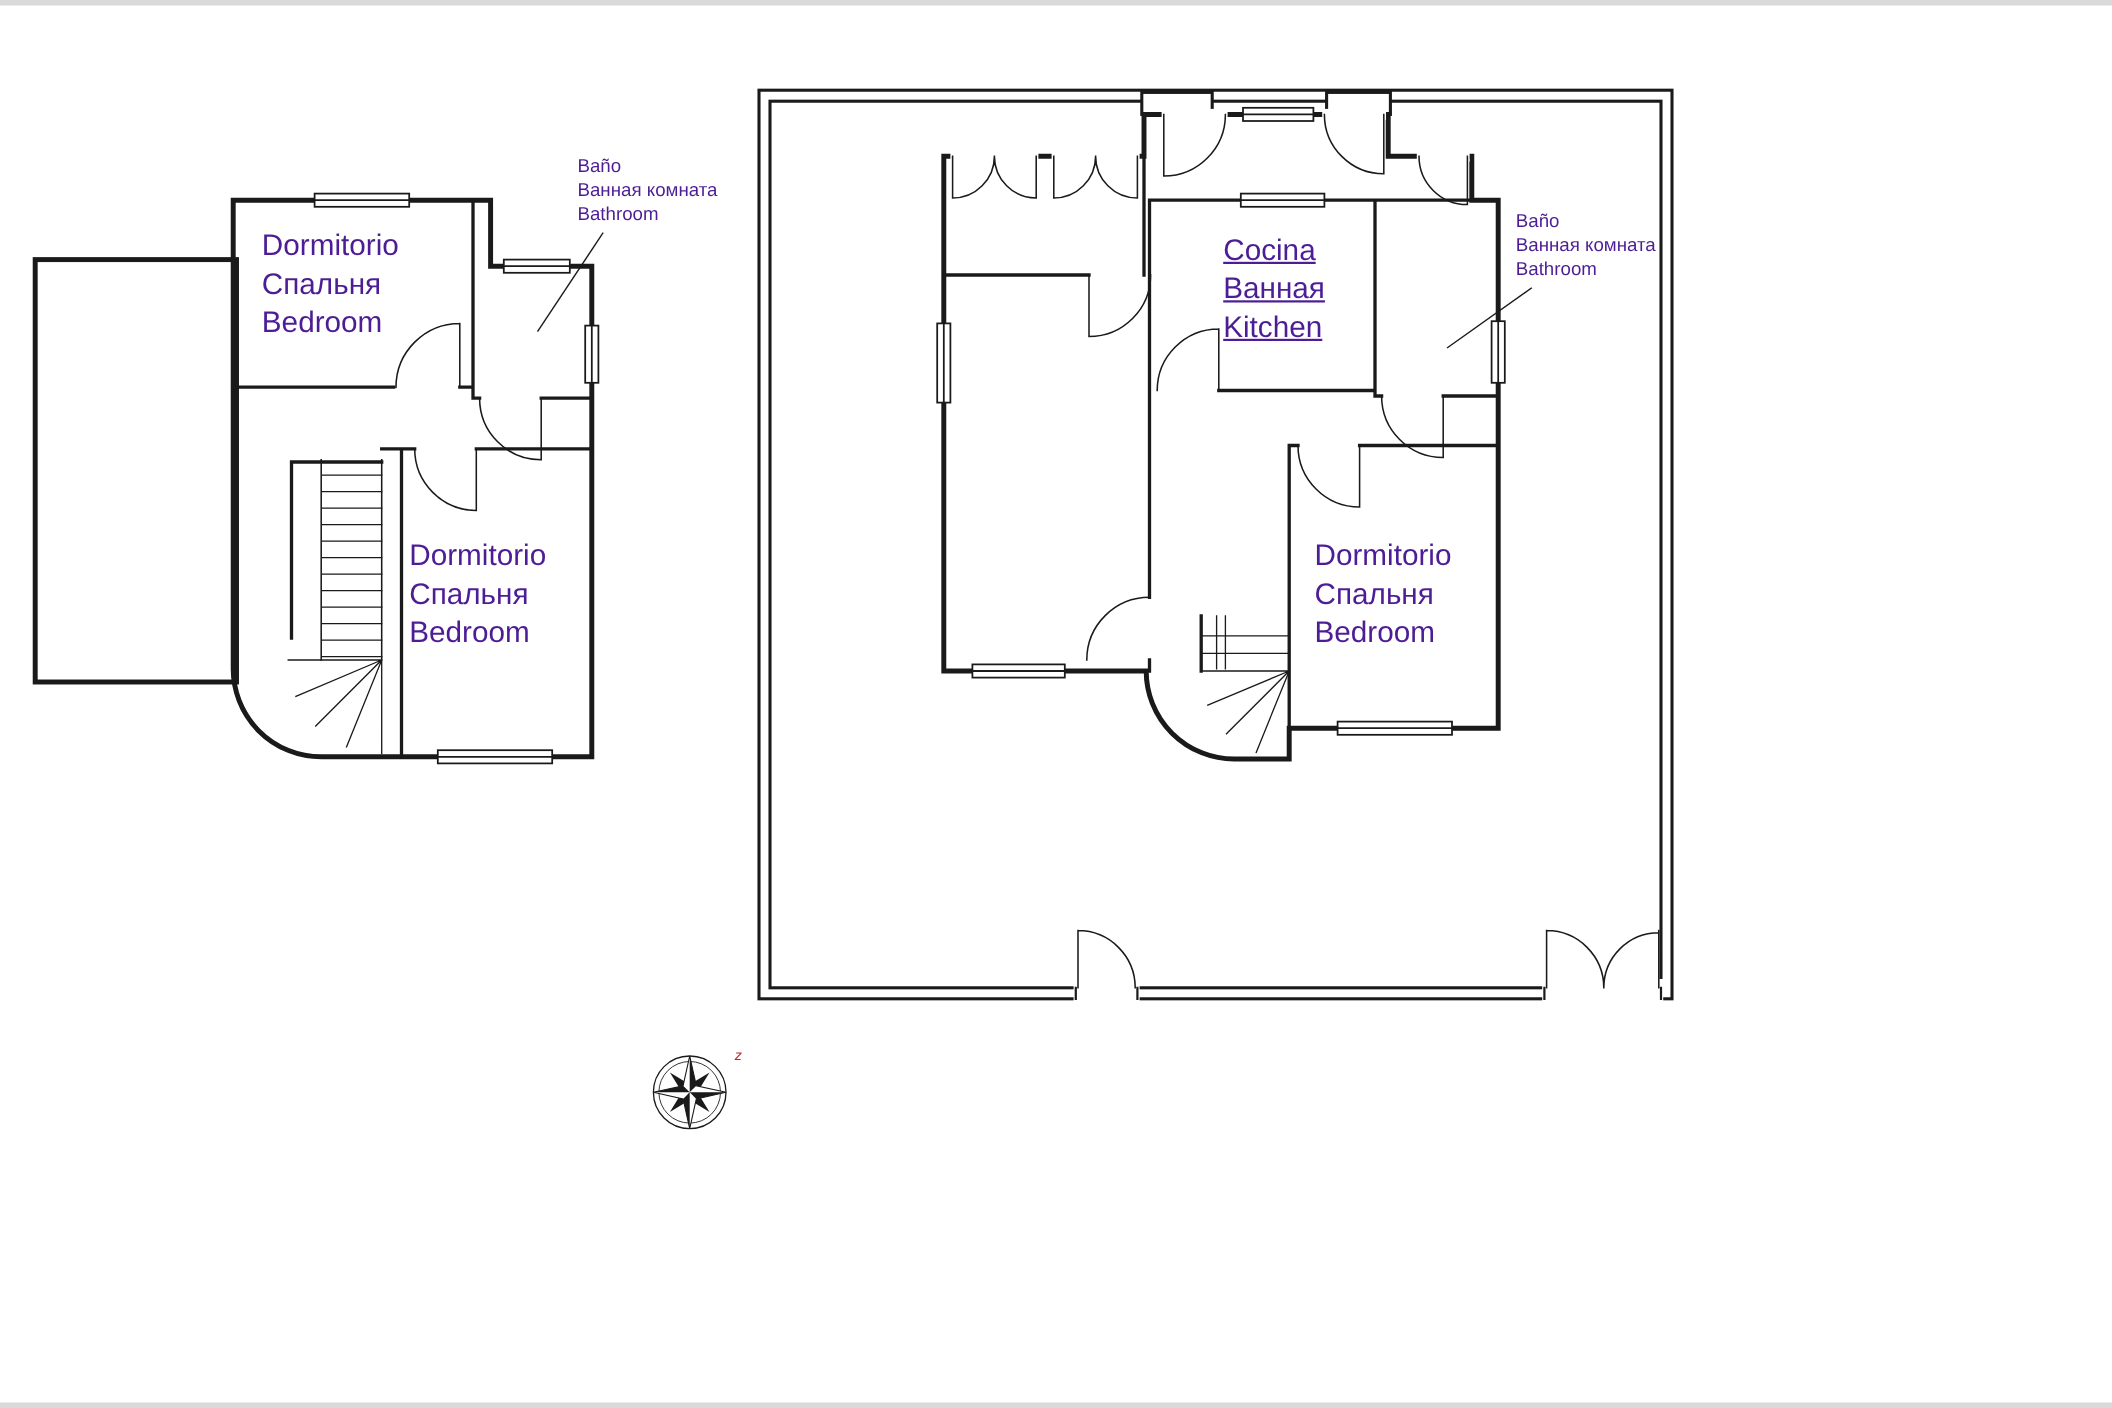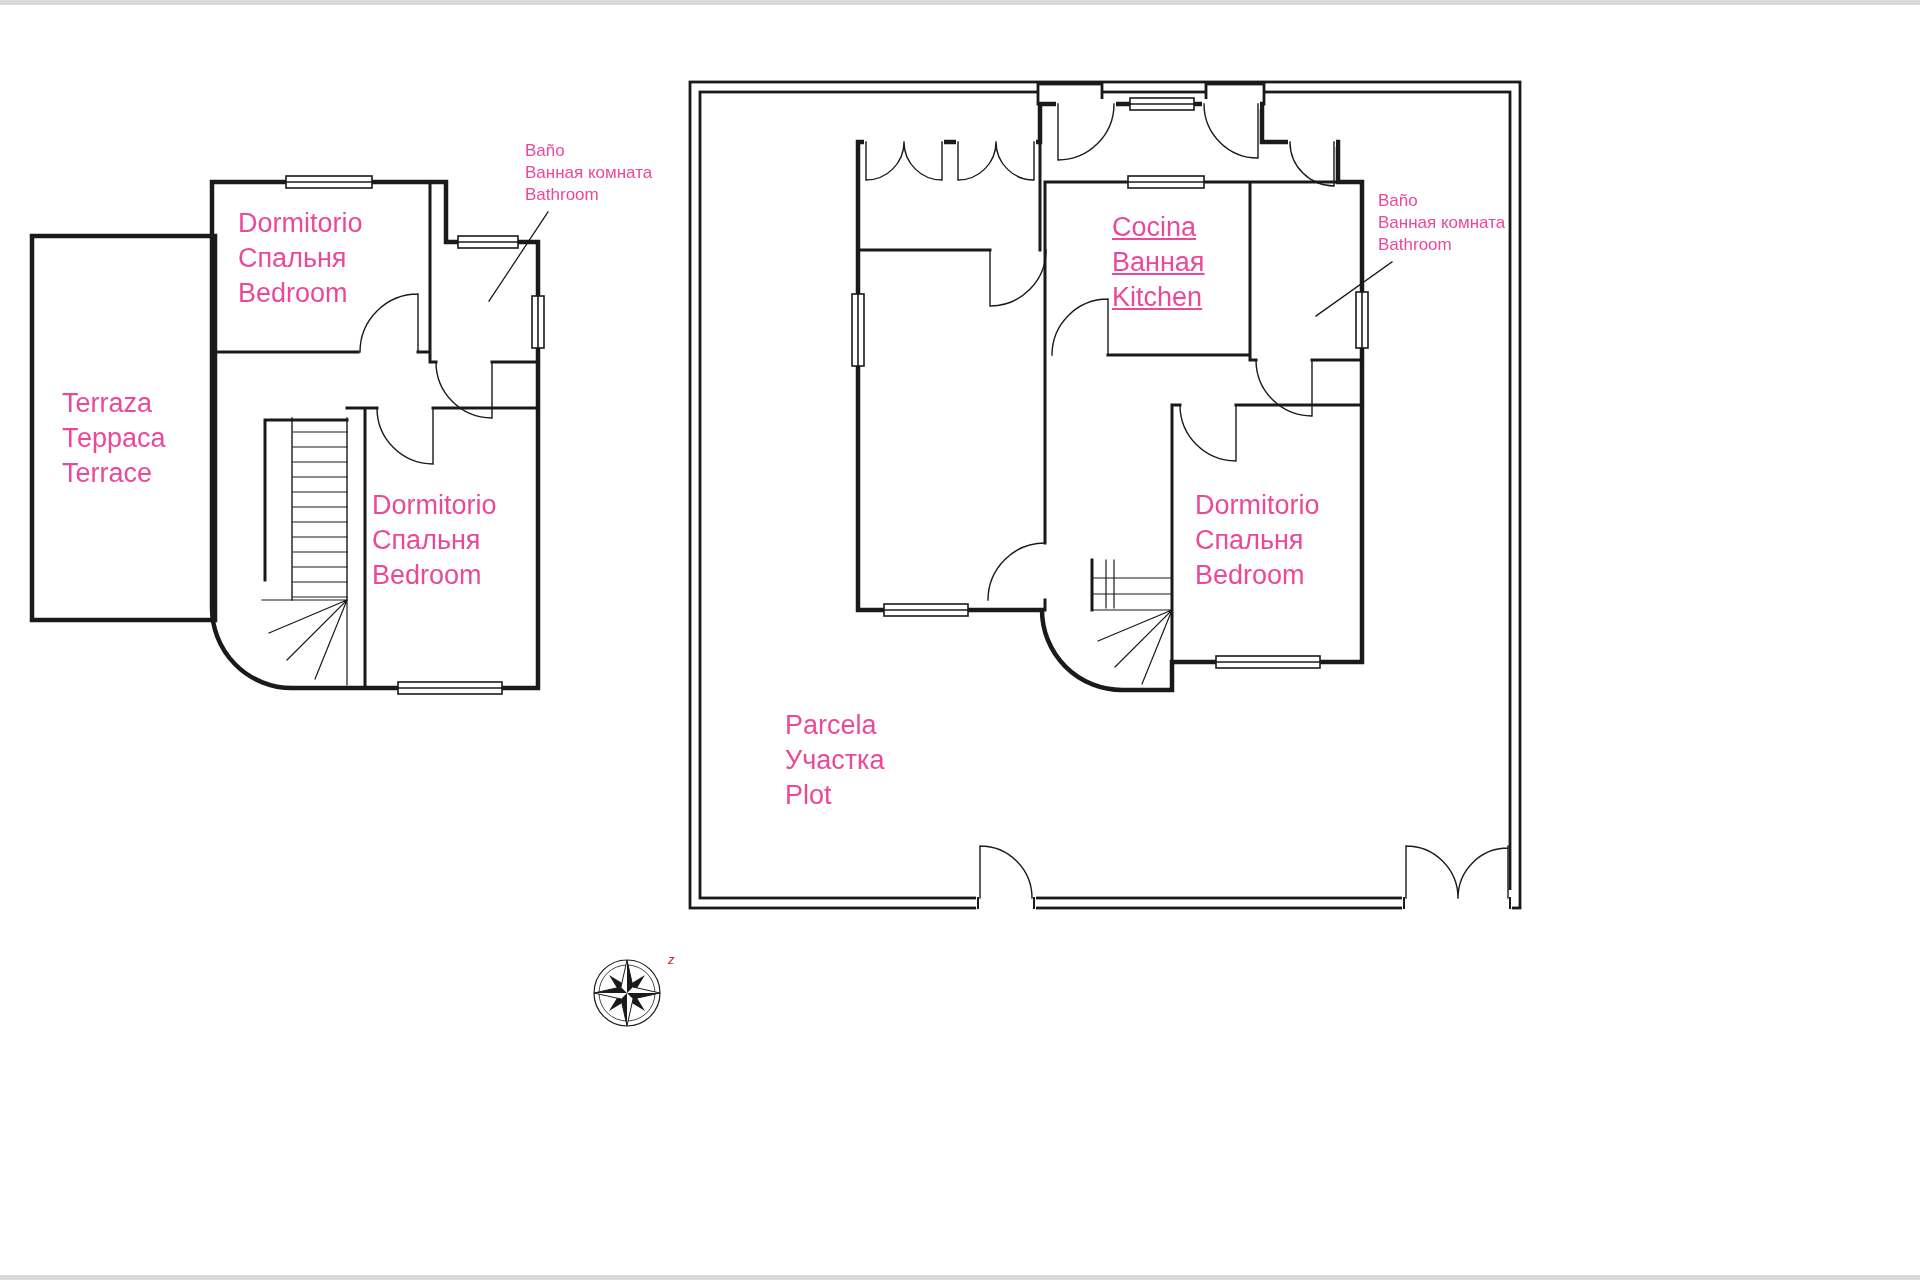--- a/index.html
+++ b/index.html
@@ -2,21 +2,21 @@
 <html><head>
 <meta charset="utf-8">
 <style>
   html,body{margin:0;padding:0;background:#ffffff;}
   .stage{position:relative;width:1920px;height:1280px;background:#ffffff;overflow:hidden;
          font-family:"Liberation Sans","DejaVu Sans",sans-serif;color:#1a1a1a;}
   .edge-strip{position:absolute;left:0;width:1920px;height:5px;background:#d9d9d9;}
   .edge-strip.top{top:0;}
   .edge-strip.bottom{bottom:0;}
   svg.drawing{position:absolute;left:0;top:0;}
-  .plan-label{position:absolute;font-size:27px;line-height:35px;white-space:nowrap;color:#ec4899;}
+  .plan-label{position:absolute;font-size:27px;line-height:35px;white-space:nowrap;color:#4c1d95;}
   .plan-label.small{font-size:17px;line-height:22px;}
   .compass-z{position:absolute;font-size:13px;color:#c1272d;font-style:italic;}
 </style>
 </head>
 <body>
 
 <div class="stage">
 
   <div class="edge-strip top"></div>
   <div class="edge-strip bottom"></div>
@@ -133,25 +133,20 @@
     <div>Ванная комната</div>
     <div>Bathroom</div>
   </div>
 
   <div class="plan-label" style="left:238px;top:206px;">
     <div>Dormitorio</div>
     <div>Спальня</div>
     <div>Bedroom</div>
   </div>
 
-  <div class="plan-label" style="left:62px;top:386px;">
-    <div>Terraza</div>
-    <div>Терраса</div>
-    <div>Terrace</div>
-  </div>
 
   <div class="plan-label" style="left:372px;top:488px;">
     <div>Dormitorio</div>
     <div>Спальня</div>
     <div>Bedroom</div>
   </div>
 
   <div class="plan-label" style="left:1112px;top:210px;text-decoration:underline;">
     <div>Cocina</div>
     <div>Ванная</div>
@@ -164,21 +159,16 @@
     <div>Bathroom</div>
   </div>
 
 
   <div class="plan-label" style="left:1195px;top:488px;">
     <div>Dormitorio</div>
     <div>Спальня</div>
     <div>Bedroom</div>
   </div>
 
-  <div class="plan-label" style="left:785px;top:708px;">
-    <div>Parcela</div>
-    <div>Участка</div>
-    <div>Plot</div>
-  </div>
 
   <span class="compass-z" style="left:668px;top:952px;">z</span>
 
 </div>
 
 </body></html>

